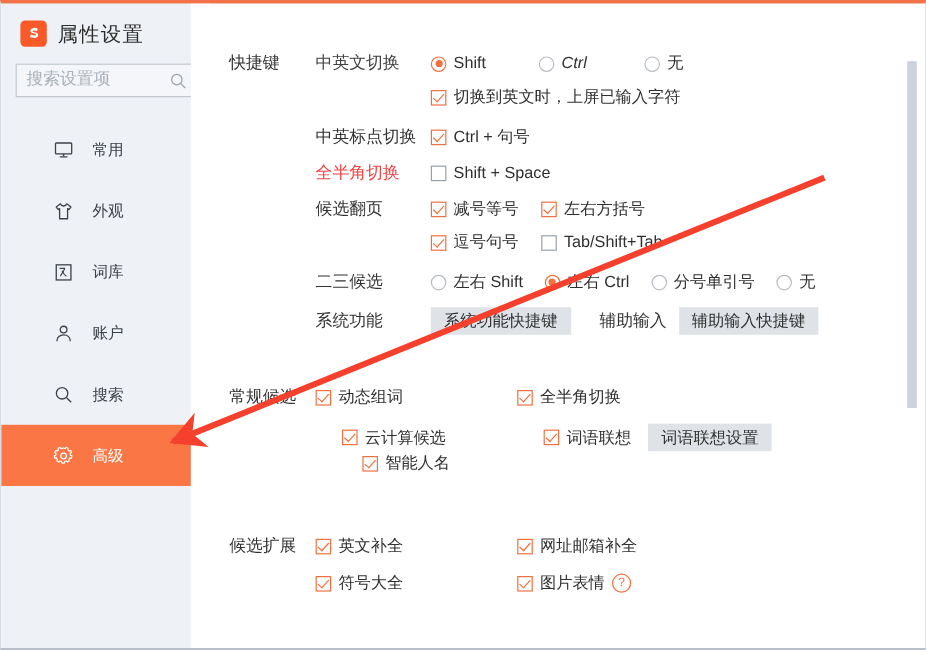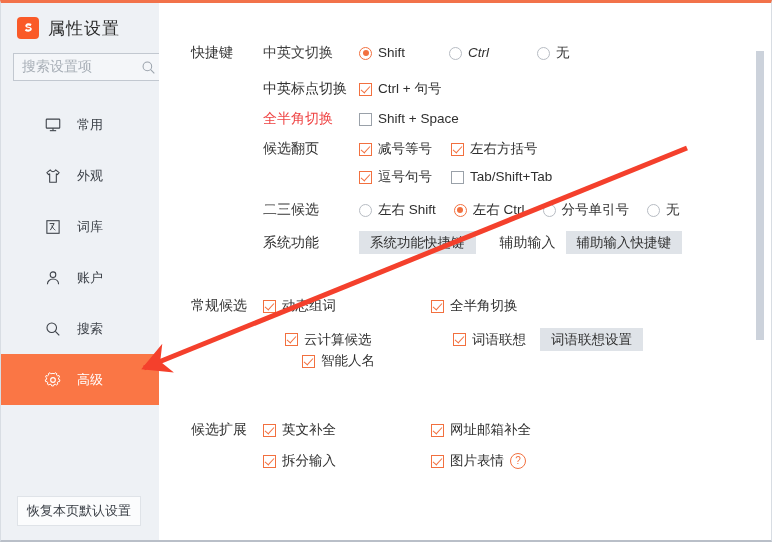--- a/index.html
+++ b/index.html
@@ -364,23 +364,20 @@
           <svg width="18" height="18" viewBox="0 0 20 20" aria-hidden="true">
             <path d="M10 2.6l1.5.5.9-1.2 1.8 1-.3 1.5 1.3 1 1.4-.5.7 1.9-1.2.9.2 1.6 1.4.6-.5 2-1.5-.1-.9 1.3.6 1.4-1.8 1.1-1.1-1-1.5.5-.4 1.5h-2.1l-.4-1.5-1.5-.5-1.1 1-1.8-1.1.6-1.4-.9-1.3-1.5.1-.5-2 1.4-.6.2-1.6-1.2-.9.7-1.9 1.4.5 1.3-1-.3-1.5 1.8-1 .9 1.2z" fill="none" stroke="currentColor" stroke-width="1.1" stroke-linejoin="round"></path>
             <circle cx="10" cy="10" r="2.6" fill="none" stroke="currentColor" stroke-width="1.2"></circle>
           </svg>
         </span>
         <span>高级</span>
       </div>
 
     </div>
 
-    <div class="reset-btn">
-      <span>恢复本页默认设置</span>
-    </div>
   </div>
 
   <div class="winbtns">
     <div class="winbtn">?</div>
     <div class="wdiv"></div>
     <div class="winbtn">—</div>
     <div class="winbtn">✕</div>
   </div>
 
   <div class="content">
@@ -395,20 +392,27 @@
               <span class="rb on"></span>
               <span>Shift</span>
             </span>
             <span class="opt" style="width:88px;font-style:italic;">
               <span class="rb"></span>
               <span>Ctrl</span>
             </span>
             <span class="opt">
               <span class="rb"></span>
               <span>无</span>
+            </span>
+          </div>
+          <div class="row-fields" style="margin-top:9px;">
+            <span style="width:96px;"></span>
+            <span class="opt">
+              <span class="cb on"></span>
+              <span>切换到英文时，上屏已输入字符</span>
             </span>
           </div>
         </div>
       </div>
 
       <div class="sp-sm"></div>
 
       <div class="row">
         <div class="row-label"></div>
         <div class="row-fields">
@@ -551,21 +555,21 @@
             </span>
             <span class="opt">
               <span class="cb on"></span>
               <span>网址邮箱补全</span>
             </span>
           </div>
           <div class="row-fields" style="margin-top:12px;">
             <span class="colA">
               <span class="opt">
                 <span class="cb on"></span>
-                <span>拆分输入</span>
+                <span>符号大全</span>
               </span>
             </span>
             <span class="opt">
               <span class="cb on"></span>
               <span>图片表情</span>
               <span class="help-ico">?</span>
             </span>
           </div>
         </div>
       </div>

